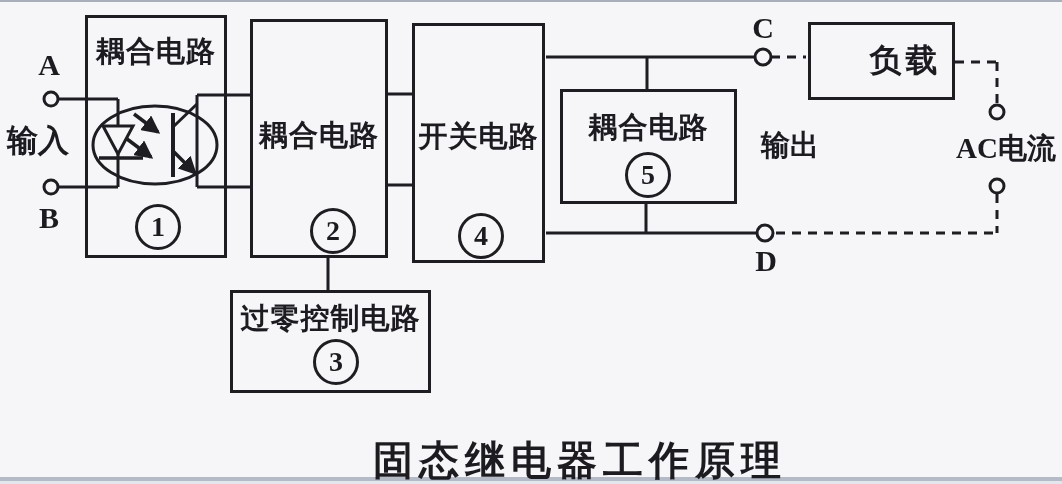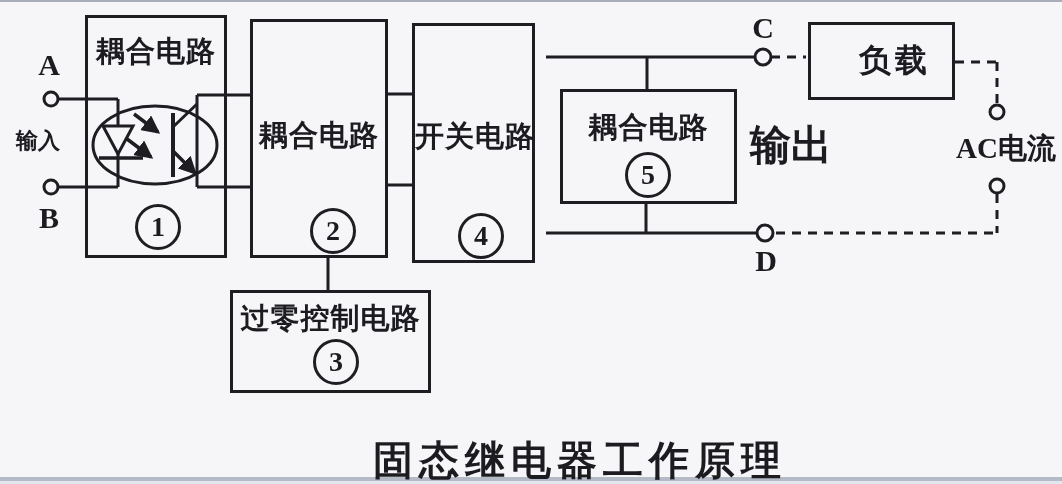--- a/index.html
+++ b/index.html
@@ -101,52 +101,52 @@
       <circle cx="997" cy="112" r="7"></circle>
       <circle cx="997" cy="186" r="7"></circle>
     </g>
   </svg>
 
   <div class="edge-strip edge-top"></div>
   <div class="edge-strip edge-bottom"></div>
   <div class="edge-strip edge-bottom2"></div>
 
   <div class="lbl" style="left:29px;top:48px;width:40px;">A</div>
-  <div class="lbl" style="left:2px;top:124px;width:72px;font-size:22px;">输入</div>
+  <div class="lbl" style="left:2px;top:124px;width:72px;font-size:31px;">输入</div>
   <div class="lbl" style="left:29px;top:201px;width:40px;">B</div>
 
   <div class="block" style="left:85px;top:15px;width:142px;height:243px;">
     <div class="block-label" style="top:16px;">耦合电路</div>
     <div class="badge" style="left:47px;top:186px;">1</div>
   </div>
 
   <div class="block" style="left:250px;top:19px;width:138px;height:239px;">
     <div class="block-label" style="top:96px;">耦合电路</div>
     <div class="badge" style="left:57px;top:186px;">2</div>
   </div>
 
-  <div class="block" style="left:412px;top:23px;width:123px;height:240px;">
+  <div class="block" style="left:412px;top:23px;width:133px;height:240px;">
     <div class="block-label" style="top:93px;">开关电路</div>
     <div class="badge" style="left:43px;top:187px;">4</div>
   </div>
 
   <div class="block" style="left:560px;top:89px;width:177px;height:115px;">
     <div class="block-label" style="top:18px;">耦合电路</div>
     <div class="badge" style="left:62px;top:60px;">5</div>
   </div>
 
   <div class="block" style="left:230px;top:290px;width:201px;height:103px;">
     <div class="block-label" style="top:8px;">过零控制电路</div>
     <div class="badge" style="left:80px;top:46px;">3</div>
   </div>
 
-  <div class="block" style="left:808px;top:22px;width:147px;height:78px;display:flex;align-items:center;padding-left:48px;">
+  <div class="block" style="left:808px;top:22px;width:147px;height:78px;display:flex;align-items:center;justify-content:center;padding-left:48px;">
     <div style="font-weight:700;font-size:32px;letter-spacing:4px;">负载</div>
   </div>
 
   <div class="lbl" style="left:743px;top:11px;width:40px;">C</div>
-  <div class="lbl" style="left:750px;top:128px;width:80px;font-size:41px;">输出</div>
+  <div class="lbl" style="left:750px;top:128px;width:80px;font-size:29px;">输出</div>
   <div class="lbl" style="left:746px;top:244px;width:40px;">D</div>
   <div class="lbl" style="left:946px;top:131px;width:120px;font-size:29px;">AC电流</div>
 
   <div class="diagram-title">固态继电器工作原理</div>
 
 </div>
 
 </body></html>

